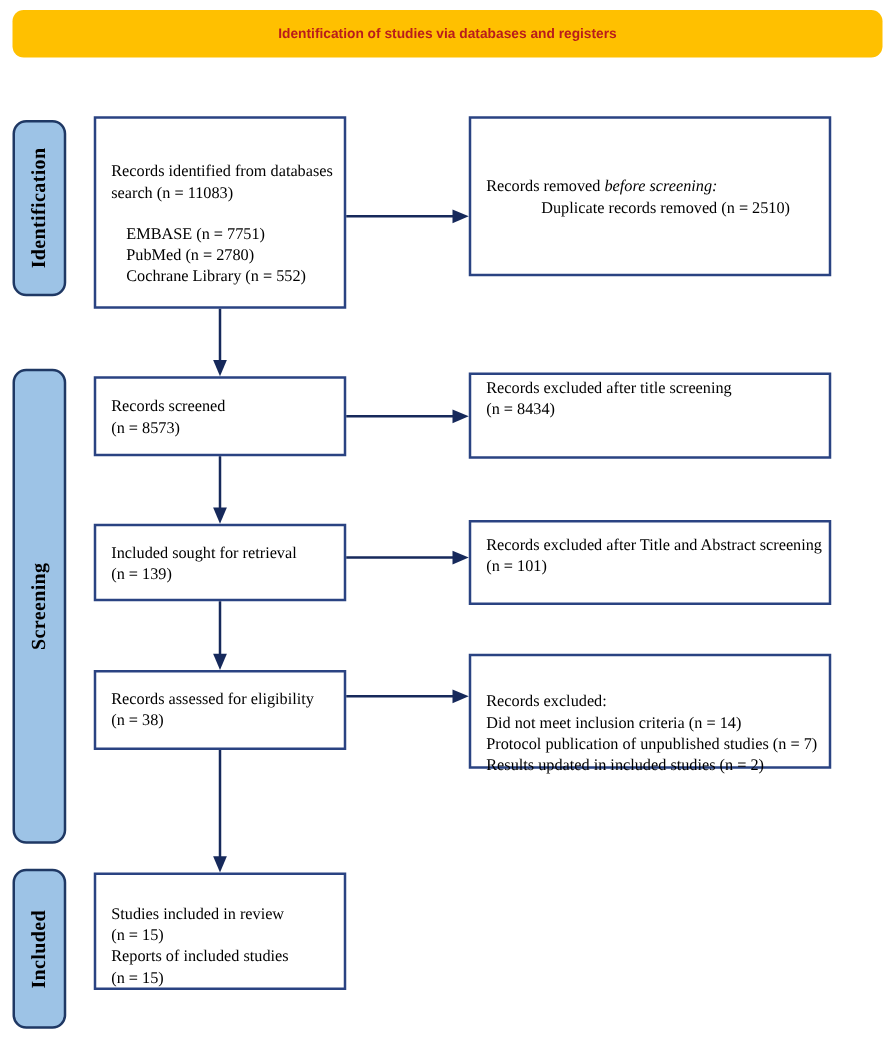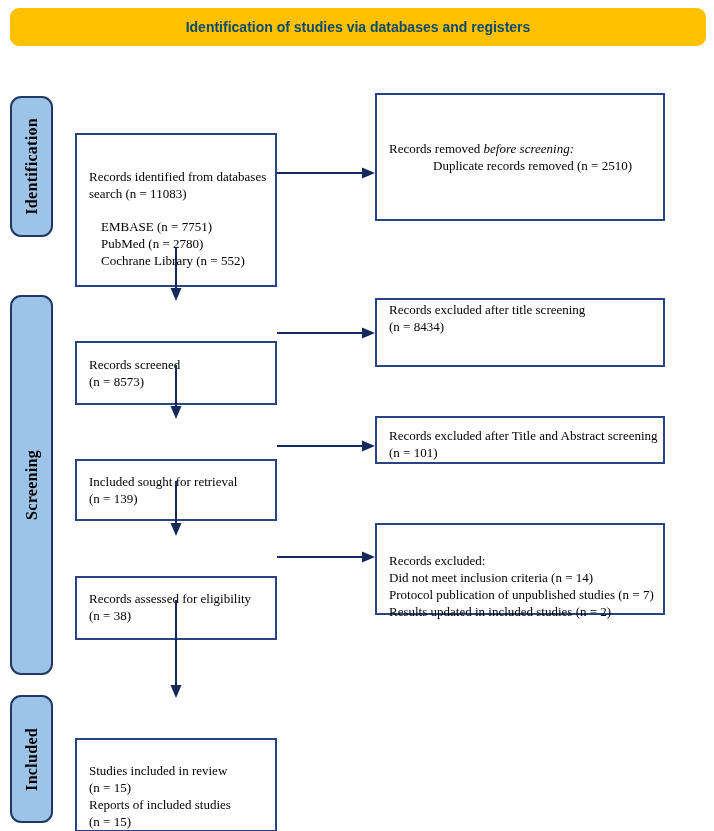--- a/index.html
+++ b/index.html
@@ -21,21 +21,21 @@
   }
   
   .banner{
     position:absolute;left:10px;top:8px;width:696px;height:38px;
     background:var(--header-bg,#FFC000);
     border-radius:9px;
     display:flex;align-items:center;justify-content:center;
   }
   .banner span{
     font-family:"Liberation Sans", sans-serif;
-    font-weight:bold;font-size:14px;color:#0c4a6e;
+    font-weight:bold;font-size:11px;color:#b91c1c;
   }
   
   .side{
     position:absolute;left:10px;width:43px;
     background:var(--sidebar-bg,#9DC3E6);
     border:2px solid var(--sidebar-border,#1F3864);
     border-radius:11px;
     box-sizing:border-box;
     display:flex;align-items:center;justify-content:center;
   }
@@ -52,30 +52,30 @@
   
   .box{
     position:absolute;
     background:#ffffff;
     border:2px solid var(--box-border,#2A4382);
     box-sizing:border-box;
     font-size:13px;line-height:17px;
     padding:0 4px 0 12px;
   }
   .box .line{white-space:nowrap;}
-  .col-l{left:75px;width:202px;margin-top:40px;}
+  .col-l{left:75px;width:202px;}
   .col-r{left:375px;width:290px;}
   .box-identified{top:93px;height:154px;padding-top:33px;}
   .box-identified .sources{margin-top:16px;padding-left:12px;}
   .box-removed{top:93px;height:128px;display:flex;flex-direction:column;justify-content:center;}
   .box-removed .indent{padding-left:8px;margin-left:36px;}
   .box-screened{top:301px;height:64px;display:flex;flex-direction:column;justify-content:center;}
   .box-excl-title{top:298px;height:69px;padding-top:1px;}
   .box-sought{top:419px;height:62px;display:flex;flex-direction:column;justify-content:center;}
-  .box-excl-abstract{top:416px;height:48px;padding-top:9px;}
+  .box-excl-abstract{top:416px;height:68px;padding-top:9px;}
   .box-assessed{top:536px;height:64px;padding-top:12px;}
   .box-excl-reasons{top:523px;height:92px;padding-top:27px;}
   .box-included{top:698px;height:94px;padding-top:22px;}
   
   .arrows{position:absolute;left:0;top:0;pointer-events:none;}
   .arrow-line{stroke:var(--arrow-color,#16295B);stroke-width:2;}
   .arrow-head{fill:var(--arrow-color,#16295B);stroke:none;}
   em{font-style:italic;}
 </style>
 </head>

